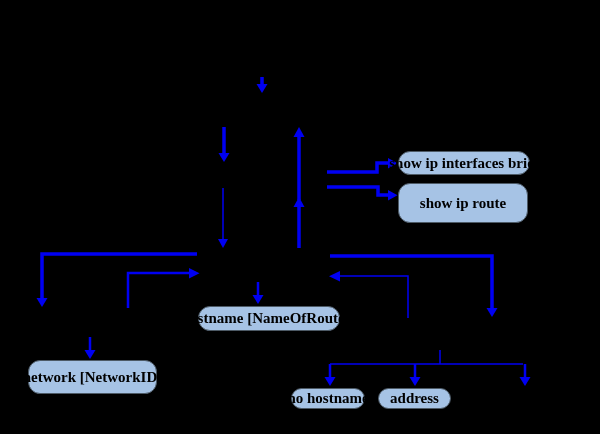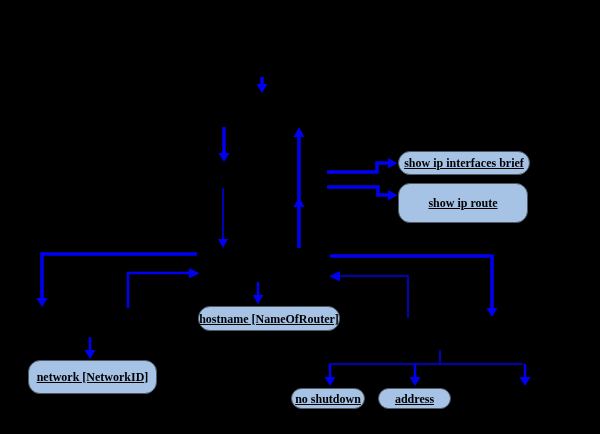--- a/index.html
+++ b/index.html
@@ -26,24 +26,23 @@
     position: absolute;
     box-sizing: border-box;
     background: #a6c3e5;
     border: 1.5px solid #4d5a66;
     border-radius: 12px;
     display: flex;
     align-items: center;
     justify-content: center;
     color: #000000;
     font-weight: bold;
-    font-size: 12px;
+    font-size: 15px;
     white-space: nowrap;
     line-height: 1;
-    text-decoration: underline;
   }
   .pill span { display: inline-block; padding: 0 4px; }
   .arrow-line { stroke: #0000f2; fill: none; }
   .arrow-head { fill: #0000f2; stroke: none; }
   .w-thick { stroke-width: 3.5px; }
   .w-med   { stroke-width: 2.5px; }
   .w-thin  { stroke-width: 1.5px; }
 </style>
 </head>
 <body>
@@ -148,21 +147,21 @@
 
   <div class="pill" style="left:198px; top:306px; width:142px; height:25px;">
     <span>hostname [NameOfRouter]</span>
   </div>
 
   <div class="pill" style="left:28px; top:360px; width:129px; height:34px;">
     <span>network [NetworkID]</span>
   </div>
 
   <div class="pill" style="left:291px; top:388px; width:74px; height:21px;">
-    <span>no shutdown</span>
+    <span>no hostname</span>
   </div>
 
   <div class="pill" style="left:378px; top:388px; width:73px; height:21px;">
     <span>address</span>
   </div>
 
 
 </div>
 
 </body></html>

